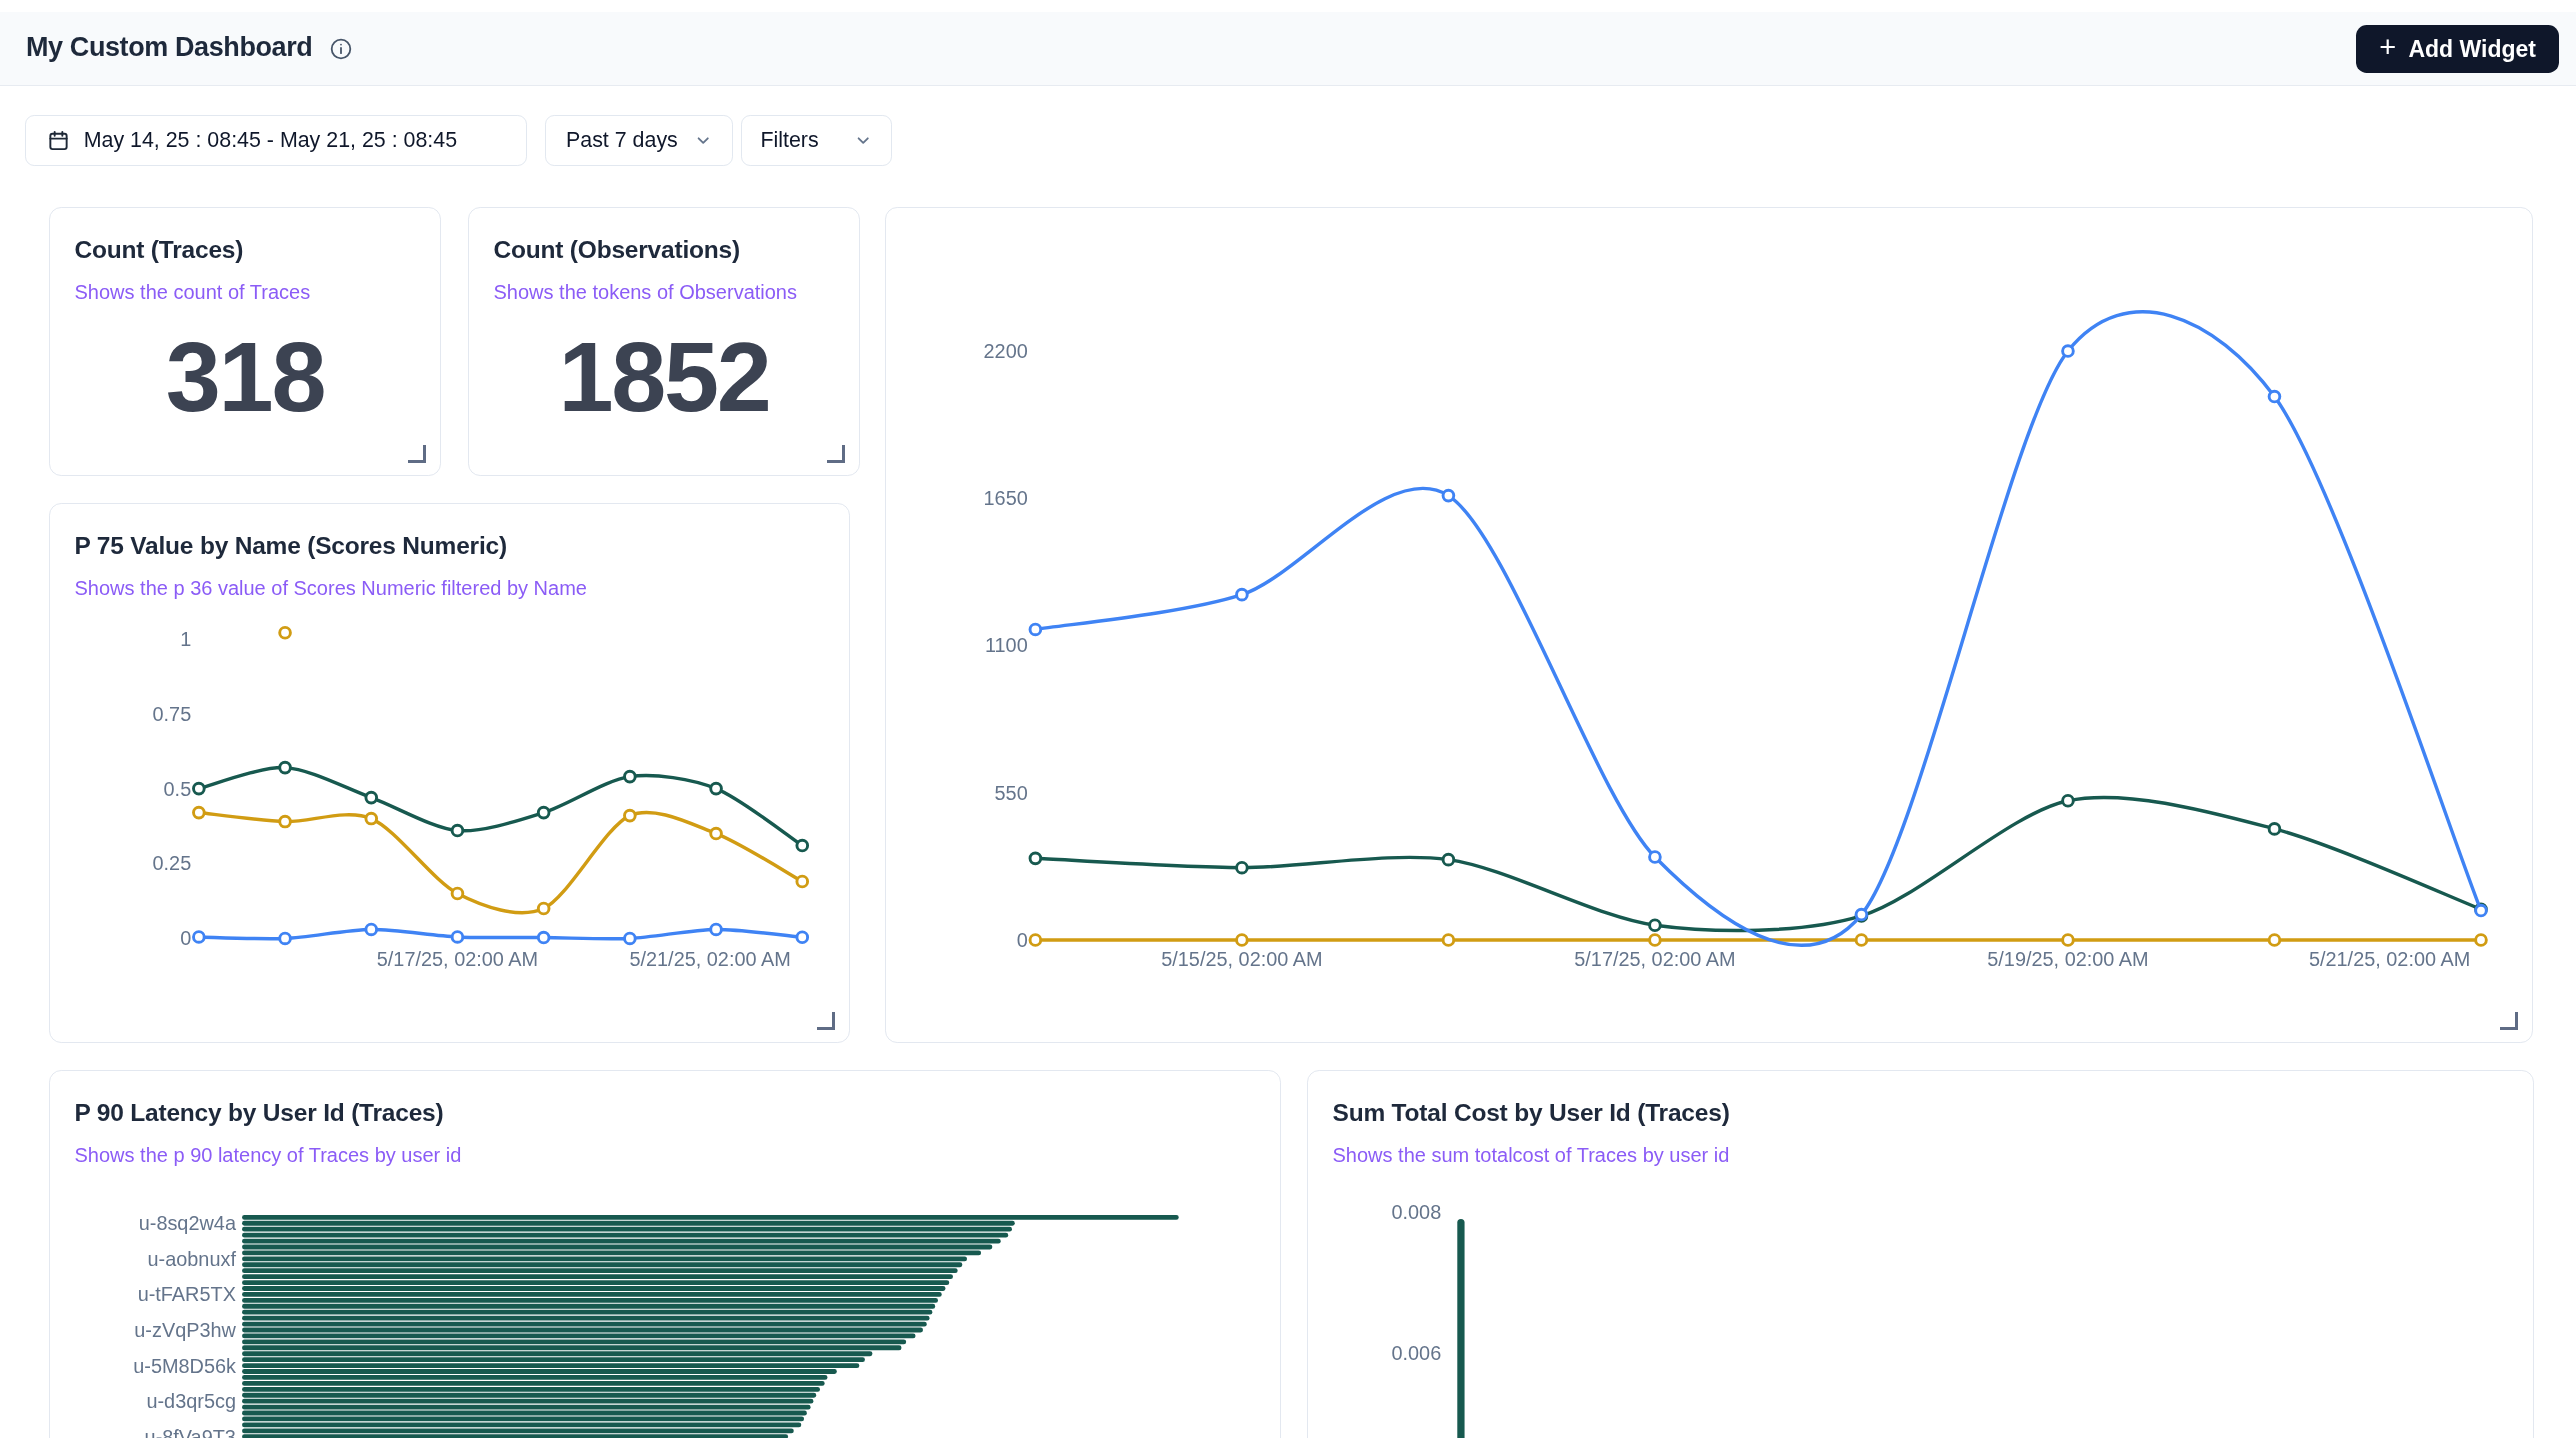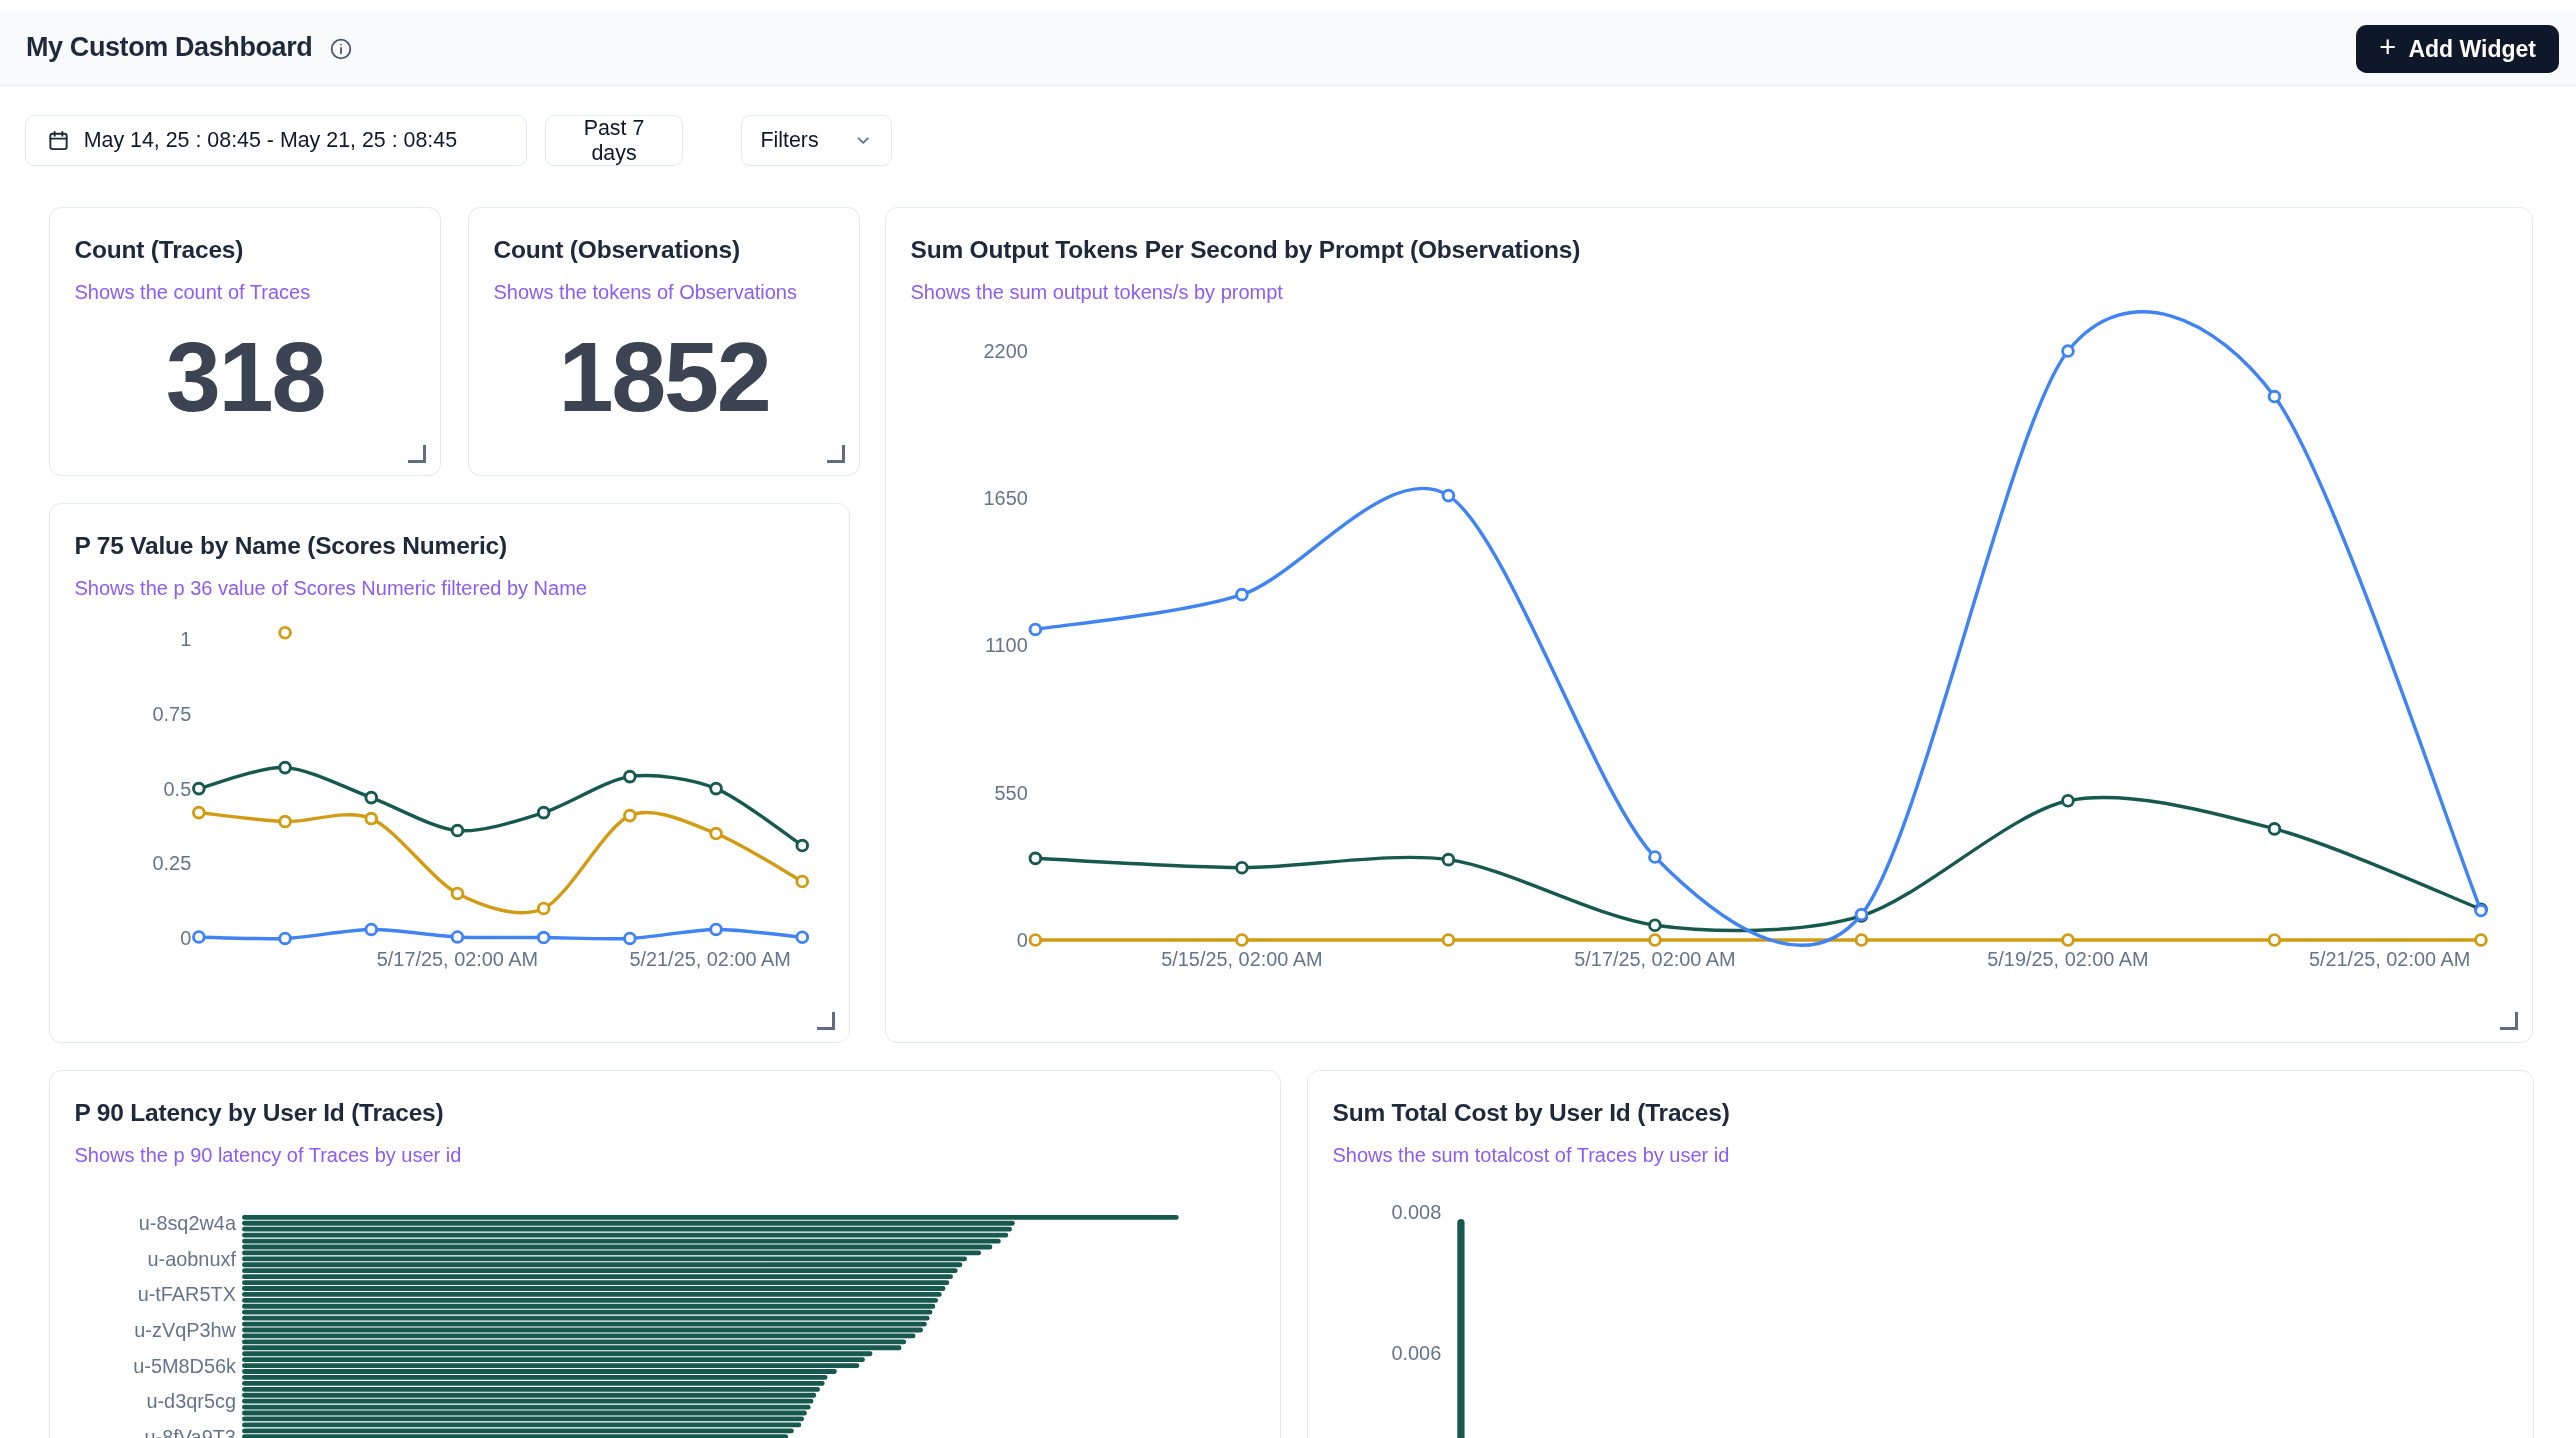--- a/index.html
+++ b/index.html
@@ -8,21 +8,21 @@
     border-bottom:1.5px solid #E7EBF1;box-sizing:border-box;z-index:5;}
   .page-title{position:absolute;left:26px;top:20px;font-size:27px;font-weight:700;color:#1E293B;letter-spacing:-0.4px;}
   .info-btn{position:absolute;left:329px;top:25px;background:none;border:none;padding:0;cursor:pointer;line-height:0;}
   .btn-dark{position:absolute;right:17px;top:13px;height:48px;padding:0 23px;background:#0F172A;color:#FFFFFF;
     border:none;border-radius:10.7px;font-size:23px;font-weight:600;font-family:inherit;display:flex;align-items:center;gap:12.2px;cursor:pointer;}
   .plus{font-size:29px;font-weight:400;margin-top:-3.1px;}
   .toolbar-btn{position:absolute;height:51px;background:#fff;border:1.5px solid #E2E8F0;border-radius:9.2px;
     box-sizing:border-box;display:flex;align-items:center;gap:13.8px;font-size:21.4px;color:#0F172A;
     font-family:inherit;font-weight:500;cursor:pointer;}
   #btn-daterange{left:24.5px;top:115px;width:502px;padding:0 21.4px;}
-  #btn-preset{left:545px;top:115px;width:138px;padding:0 20px;justify-content:space-between;flex-direction:column;}
+  #btn-preset{left:545px;top:115px;width:188px;padding:0 20px;justify-content:space-between;}
   #btn-filters{left:741px;top:115px;width:151px;padding:0 18.4px;justify-content:space-between;}
   .card{position:absolute;background:#fff;border:1.5px solid #E3E8F0;border-radius:12.2px;box-sizing:border-box;overflow:hidden;}
   #card-count-traces{left:49px;top:207px;width:392px;height:269px;}
   #card-count-obs{left:468px;top:207px;width:392px;height:269px;}
   #card-tokens{left:885px;top:207px;width:1648px;height:836px;}
   #card-p75{left:49px;top:503px;width:801px;height:540px;}
   #card-p90{left:49px;top:1070px;width:1232px;height:398px;}
   #card-cost{left:1307px;top:1070px;width:1227px;height:398px;}
   .card-head{position:relative;z-index:2;padding:27.6px 24.5px 0;}
   .card-title{font-size:24.5px;font-weight:600;color:#1E293B;letter-spacing:-0.2px;}
@@ -89,24 +89,20 @@
   <div class="card" id="card-count-obs">
     <div class="card-head">
       <div class="card-title">Count (Observations)</div>
       <div class="card-sub">Shows the tokens of Observations</div>
       <div class="big-num">1852</div>
     </div>
     <div class="rh"></div>
   </div>
 
   <div class="card" id="card-tokens">
-    <div class="card-head">
-      <div class="card-title">Sum Output Tokens Per Second by Prompt (Observations)</div>
-      <div class="card-sub">Shows the sum output tokens/s by prompt</div>
-    </div>
     <svg id="chart-tokens" class="chart-svg" width="1648" height="836" viewBox="0 0 2154 1093">
         <text x="185" y="957" dy="0.35em" text-anchor="end" font-size="26" fill="#64748B">0</text>
         <text x="185" y="764.5" dy="0.35em" text-anchor="end" font-size="26" fill="#64748B">550</text>
         <text x="185" y="572" dy="0.35em" text-anchor="end" font-size="26" fill="#64748B">1100</text>
         <text x="185" y="379.5" dy="0.35em" text-anchor="end" font-size="26" fill="#64748B">1650</text>
         <text x="185" y="187" dy="0.35em" text-anchor="end" font-size="26" fill="#64748B">2200</text>
         <text x="465" y="991" text-anchor="middle" font-size="26" fill="#64748B">5/15/25, 02:00 AM</text>
         <text x="1005" y="991" text-anchor="middle" font-size="26" fill="#64748B">5/17/25, 02:00 AM</text>
         <text x="1545" y="991" text-anchor="middle" font-size="26" fill="#64748B">5/19/25, 02:00 AM</text>
         <text x="2071" y="991" text-anchor="end" font-size="26" fill="#64748B">5/21/25, 02:00 AM</text>

